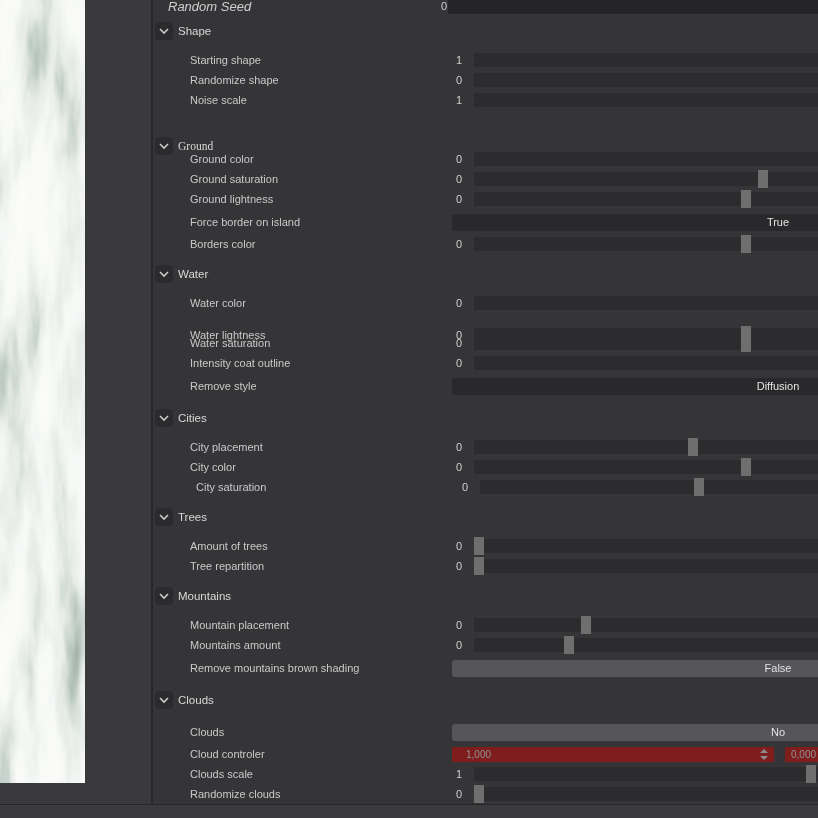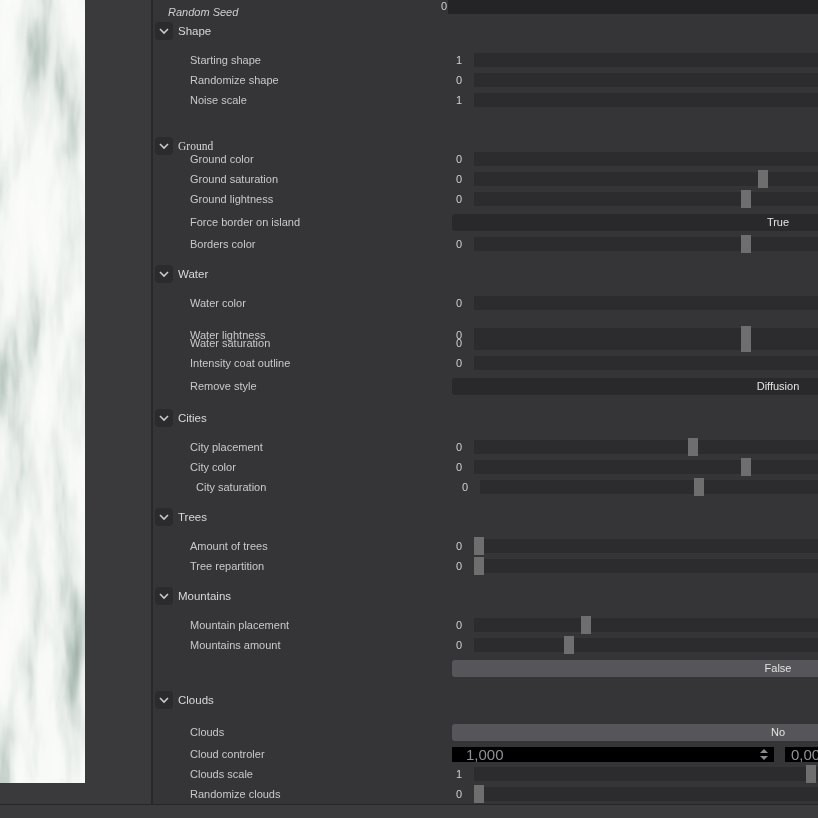--- a/index.html
+++ b/index.html
@@ -22,29 +22,29 @@
   .track{position:absolute;left:321px;top:0;width:344px;height:14px;background:#2c2c2e;}
   .handle{position:absolute;top:-2px;width:10px;height:18px;background:#6e6e6e;}
   .btn{position:absolute;left:299px;top:2px;width:652px;height:17px;line-height:17px;border-radius:3px;
        font-size:11px;color:#e3e3e3;text-align:center;}
   .btn.dark{background:#29292b;}
   .btn.light{background:#55555a;}
   .btn-row .lbl{top:2px;height:17px;line-height:17px;}
   .sec-header .chev-box{position:absolute;left:2px;top:0;width:18px;height:18px;background:#2b2b2d;border-radius:4px;}
   .sec-header .chev-box svg{position:absolute;left:4px;top:6px;}
   .sec-header .sec-lbl{position:absolute;left:25px;top:0;height:18px;line-height:18px;font-size:11.5px;color:#d8d8d8;}
-  .numfield{position:absolute;top:0;height:15px;line-height:15px;background:#000000;font-size:15px;color:#919195;}
+  .numfield{position:absolute;top:0;height:15px;line-height:15px;background:#7f1d1d;font-size:10px;color:#919195;}
   .numfield .numtext{padding-left:14px;}
   .spinner{position:absolute;right:6px;top:2px;width:8px;height:11px;}
   .spinner:before,.spinner:after{content:"";position:absolute;left:0;border-left:4px solid transparent;border-right:4px solid transparent;}
   .spinner:before{top:0;border-bottom:4px solid #8b8b8f;}
   .spinner:after{bottom:0;border-top:4px solid #8b8b8f;}
   
   .seed-row{position:absolute;left:0;top:0;width:665px;height:14px;}
-  .seed-lbl{position:absolute;left:15px;top:6px;height:13px;line-height:13px;font-size:11px;font-style:italic;color:#cfcfcf;white-space:nowrap;}
+  .seed-lbl{position:absolute;left:15px;top:0;height:13px;line-height:13px;font-size:13px;font-style:italic;color:#cfcfcf;white-space:nowrap;}
   .seed-val{position:absolute;left:244px;width:50px;top:0;height:13px;line-height:13px;font-size:11px;color:#cfcfcf;text-align:right;}
   .seed-field{position:absolute;left:295px;top:0;width:370px;height:14px;background:#242426;}
   
   .bottom-strip{position:absolute;left:0;top:804px;width:818px;height:14px;background:#3b3b3d;border-top:1px solid #262628;}
 </style>
 </head>
 <body>
 
 <div class="preview">
   <svg width="85" height="783" xmlns="http://www.w3.org/2000/svg">
@@ -237,20 +237,21 @@
         </div>
       </div>
       <div class="row" style="top: 638px; height: 20px;">
         <span class="lbl">Mountains amount</span>
         <span class="val">0</span>
         <div class="track">
           <div class="handle" style="left:90px"></div>
         </div>
       </div>
       <div class="row btn-row" style="top: 658px; height: 25px;">
+        <span class="lbl">Remove mountains brown shading</span>
         <div class="btn light"><span>False</span></div>
       </div>
       <div class="sec-header" style="top: 691px; height: 18px;">
         <div class="chev-box">
           <svg width="10" height="7">
             <polyline points="1,1 5,5 9,1" fill="none" stroke="#c9c9c9" stroke-width="1.6"></polyline>
           </svg>
         </div>
         <span class="sec-lbl">Clouds</span>
       </div>

